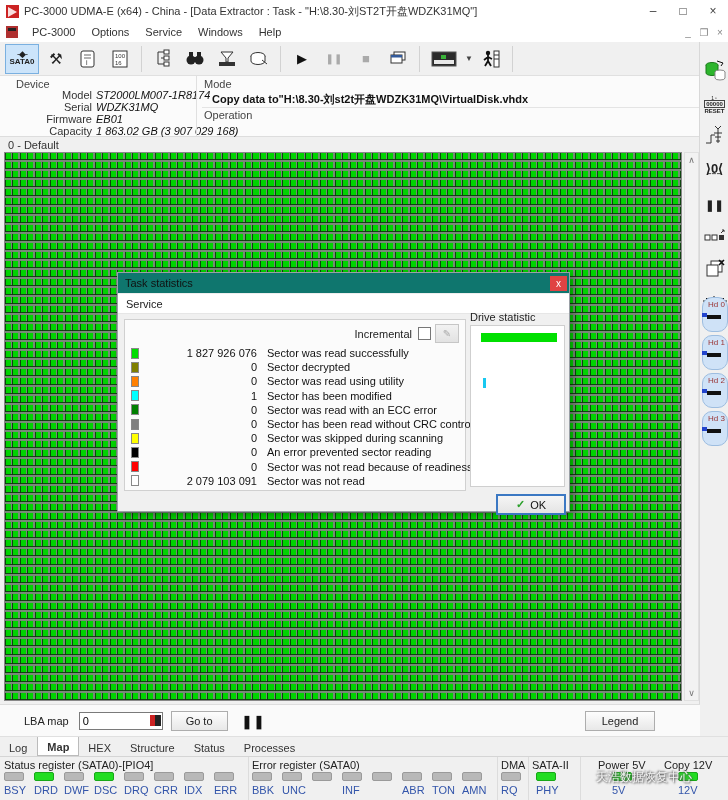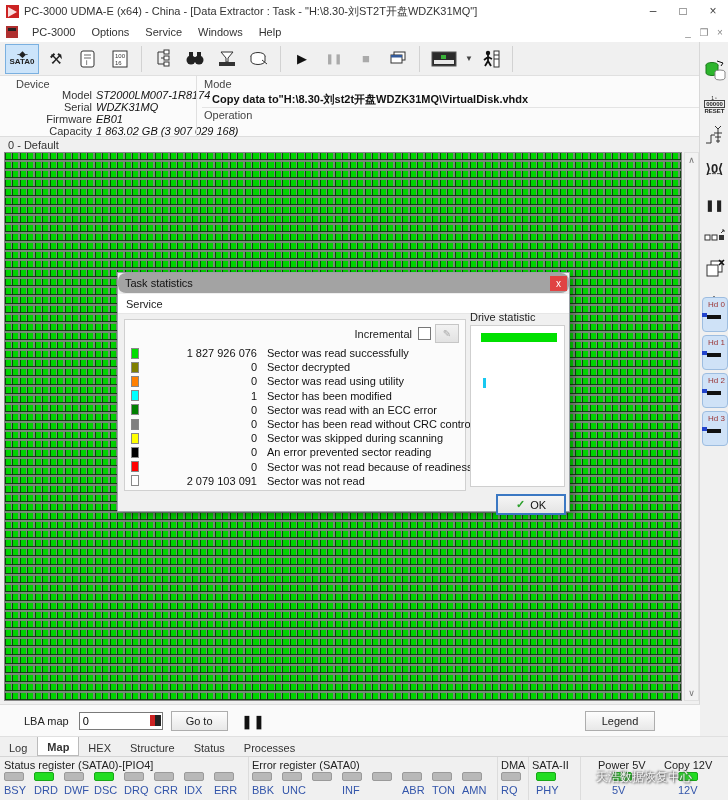--- a/index.html
+++ b/index.html
@@ -54,21 +54,21 @@
       repeating-linear-gradient(90deg, rgba(15,55,15,.9) 0 1px, transparent 1px 6px, rgba(125,135,125,.95) 6px 7.5px);
     border:1px solid #888;box-sizing:border-box;
   }
   .vscroll{position:absolute;left:684px;top:152px;width:15px;height:549px;background:#f2f2f2;border:1px solid #e0e0e0;box-sizing:border-box;}
   .varrow{position:absolute;left:0;width:13px;height:14px;color:#777;font-size:9px;text-align:center;line-height:14px;}
   .varrow.up{top:0;}
   .varrow.down{bottom:0;}
   
   .rightbar{position:absolute;left:699px;top:42px;width:29px;height:716px;background:#f0f0f0;border-left:1px solid #d8d8d8;box-sizing:border-box;}
   .sideicon{position:absolute;left:2px;width:25px;height:26px;display:flex;align-items:center;justify-content:center;flex-direction:column;color:#222;}
-  .hdbtn{position:absolute;left:2px;width:26px;height:35px;background:#cfe2f7;border:1px solid #9dbde0;border-radius:4px;box-sizing:border-box;font-size:8px;color:#993333;text-align:right;padding:2px 2px 0 0;}
+  .hdbtn{position:absolute;left:2px;width:26px;height:35px;background:#cfe2f7;border:1px solid #9dbde0;border-radius:10px;box-sizing:border-box;font-size:8px;color:#993333;text-align:right;padding:2px 2px 0 0;}
   .hd-glyph{display:block;margin-top:3px;text-align:center;}
   .hd-glyph .bar{display:inline-block;width:14px;height:4px;background:#111;position:relative;}
   .hd-glyph .bar:before{content:"";position:absolute;left:-5px;top:-2px;width:5px;height:4px;background:#2244cc;}
   .reset-txt{font-size:6px;font-weight:bold;line-height:6px;}
   .zero-txt{font-size:13px;font-weight:bold;line-height:10px;}
   .tiny-ticks{font-size:5px;letter-spacing:1px;line-height:4px;}
   
   .lbabar{position:absolute;left:0;top:704px;width:700px;height:32px;background:#fafafa;border-top:1px solid #ddd;display:flex;align-items:center;}
   .lba-label{margin:0 10px 0 8px;padding-left:16px;}
   .lba-input{width:84px;height:18px;border:1px solid #7a7a7a;background:#fff;font-size:11px;padding:0 14px 0 3px;box-sizing:border-box;font-family:"Liberation Sans",sans-serif;}
@@ -87,21 +87,21 @@
   .sgroup{position:absolute;top:0;height:44px;border-right:1px solid #dcdcdc;}
   .sgroup-label{position:absolute;left:4px;top:2px;color:#222;white-space:nowrap;}
   .ledrow{position:absolute;left:4px;top:15px;display:flex;}
   .ledcell{width:30px;display:flex;flex-direction:column;align-items:flex-start;}
   .led{width:20px;height:9px;background:#b8b8b8;border:1px solid #9a9a9a;border-radius:2px;box-sizing:border-box;}
   .led.on{background:#22dd22;border-color:#18a818;}
   .ledlbl{color:#3355aa;margin-top:3px;font-size:11px;}
   .watermark{position:absolute;left:596px;top:12px;font-size:12px;color:#f2f2f2;text-shadow:1px 1px 2px #444,-1px -1px 2px #777;white-space:nowrap;}
   
   .dialog{position:absolute;left:117px;top:272px;width:453px;height:240px;background:#f0f0f0;border:1px solid #9aa0a6;box-shadow:3px 3px 8px rgba(0,0,0,.35);z-index:10;box-sizing:border-box;}
-  .dlg-titlebar{height:20px;background:#a3a3a3;display:flex;align-items:center;border-bottom:1px solid #eee;border-radius:8px;}
+  .dlg-titlebar{height:20px;background:#0f766e;display:flex;align-items:center;border-bottom:1px solid #eee;}
   .dlg-title{margin-left:7px;color:#111;}
   .dlg-close{margin-left:auto;width:17px;height:15px;background:#e04343;color:#fff;font-size:10px;display:flex;align-items:center;justify-content:center;margin-right:2px;}
   .dlg-menubar{height:19px;background:#ffffff;display:flex;align-items:center;border-bottom:1px solid #e6e6e6;}
   .dlg-menuitem{padding:0 8px;color:#222;}
   .list-panel{position:absolute;left:6px;top:46px;width:342px;height:172px;background:#fbfbfb;border:1px solid #d0d0d0;box-sizing:border-box;}
   .inc-row{position:absolute;right:6px;top:4px;display:flex;align-items:center;text-align:right;}
   .inc-label{margin-right:6px;color:#222;}
   .checkbox{width:13px;height:13px;background:#fff;border:1px solid #777;box-sizing:border-box;}
   .inc-btn{width:22px;height:17px;margin-left:4px;background:linear-gradient(#f2f2f2,#e2e2e2);border:1px solid #c6c6c6;color:#aaa;font-size:10px;display:flex;align-items:center;justify-content:center;}
   .stat-rows{position:absolute;left:6px;top:26px;right:4px;}

